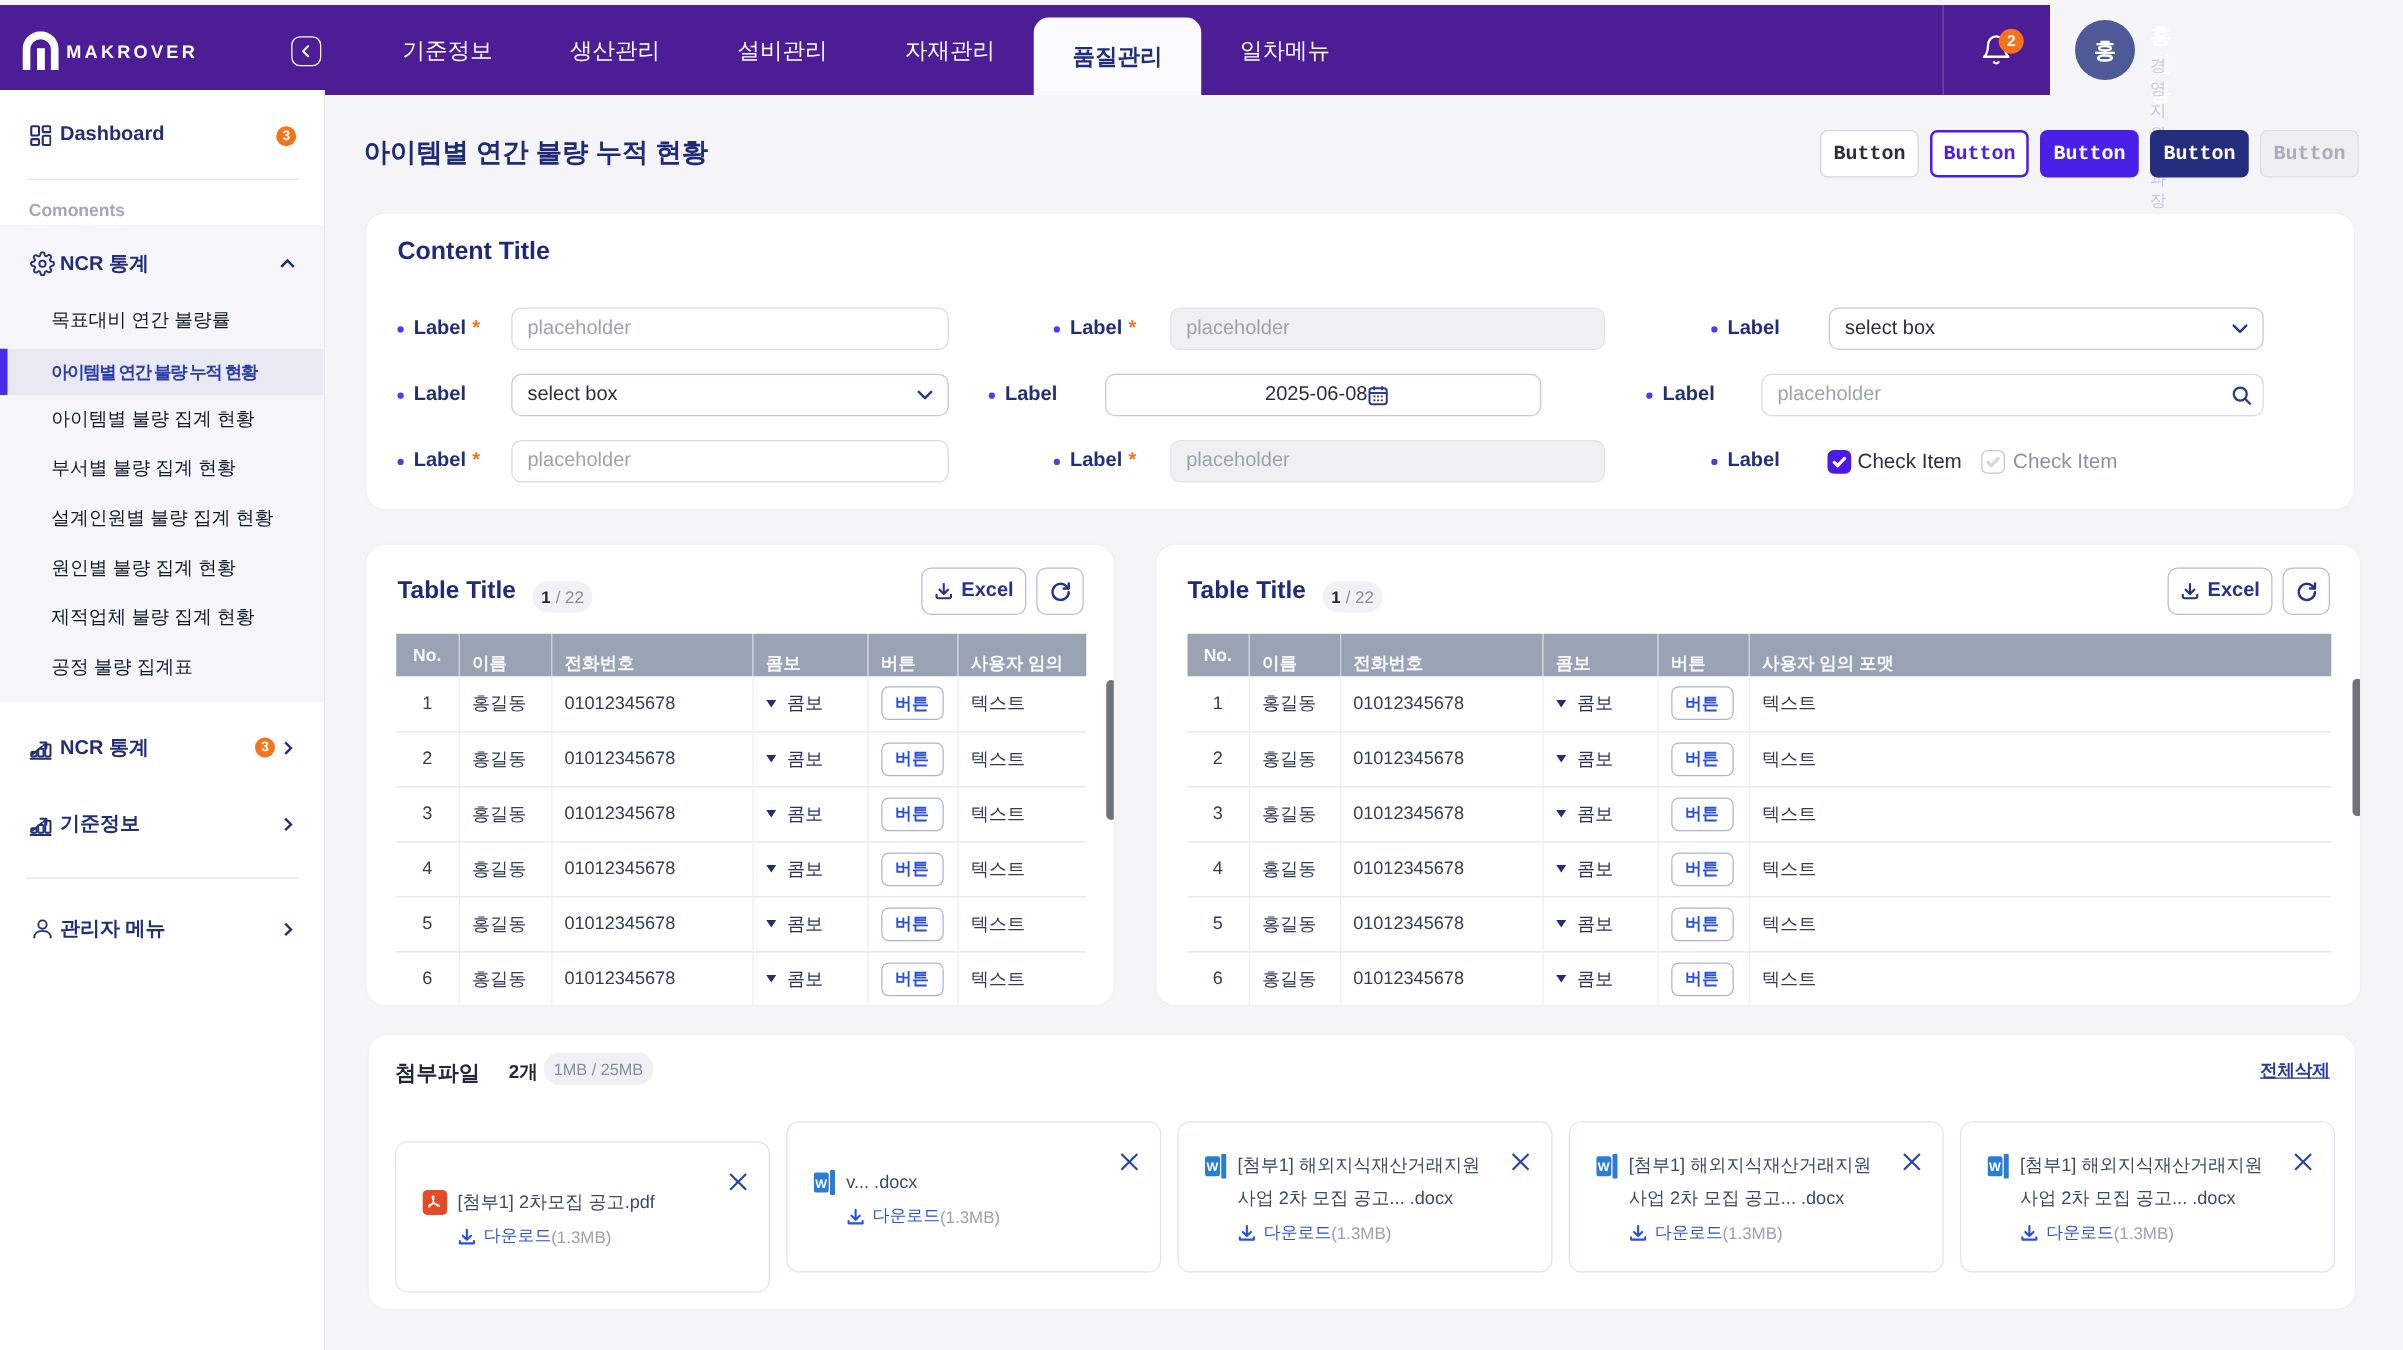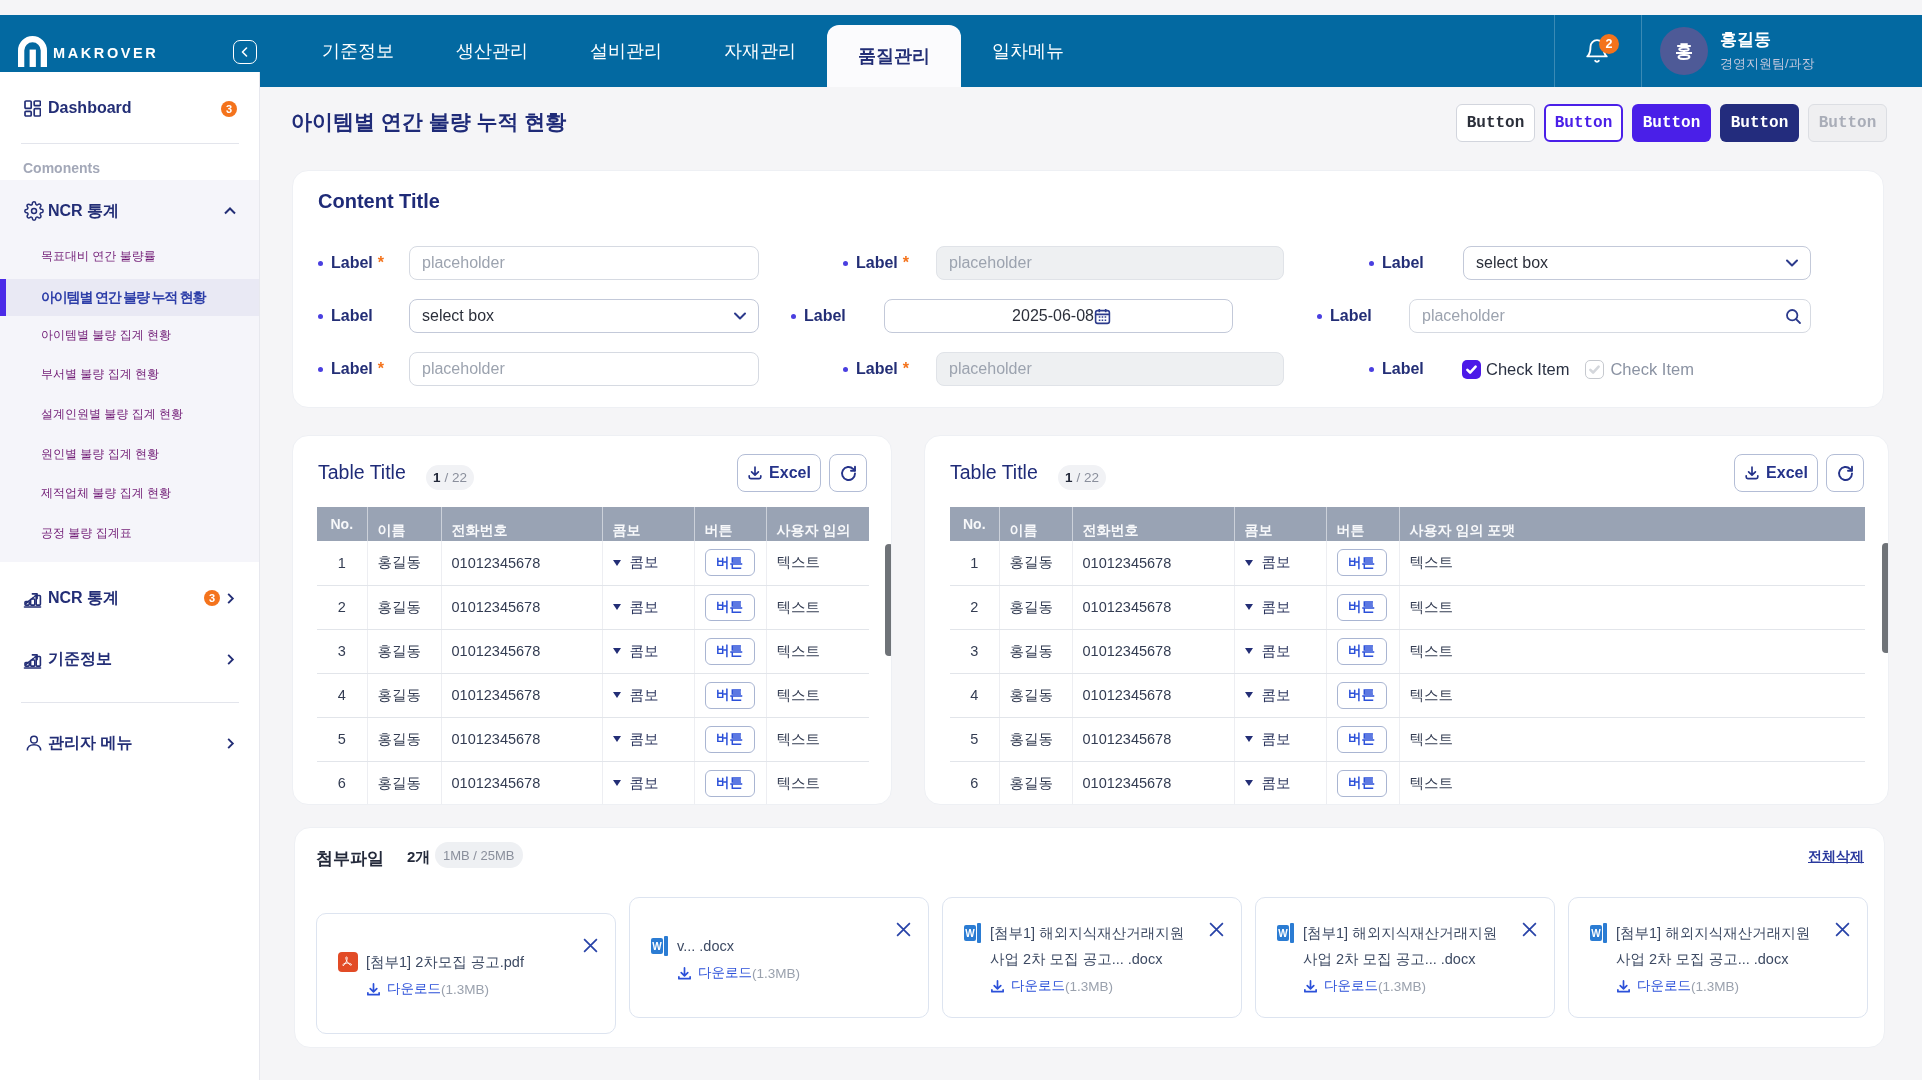--- a/index.html
+++ b/index.html
@@ -1,19 +1,19 @@
 <!DOCTYPE html>
 <html><head>
 <meta charset="utf-8">
 <style>
 * { margin:0; padding:0; box-sizing:border-box; }
 html,body { width:1922px; height:1080px; overflow:hidden; }
 body { font-family:"Liberation Sans",sans-serif; background:#f5f5f7; position:relative; }
 
-.topbar { position:absolute; left:0; top:15px; width:1922px; height:72px; background:#0369a1; }
+.topbar { position:absolute; left:0; top:4px; width:1640px; height:72px; background:#4c1d95; }
 .logo { position:absolute; left:18px; top:21px; display:flex; align-items:center; height:31px; }
 .logo-text { color:#fff; font-weight:bold; font-size:14.5px; letter-spacing:2.6px; margin-left:6px; margin-top:2px; }
 .collapse-btn { position:absolute; left:233px; top:25px; width:24px; height:24px; border:1.5px solid #fff; border-radius:7px; display:flex; align-items:center; justify-content:center; }
 .topnav { position:absolute; left:291px; top:0; height:72px; display:flex; }
 .topnav .item { width:134px; height:72px; display:flex; align-items:center; justify-content:center; color:#fff; font-size:18px; font-weight:500; }
 .topnav .tab { width:134px; height:72px; position:relative; }
 .topnav .tab .tabbg { position:absolute; left:0; top:10px; width:134px; height:62px; background:#fbfbfd; border-radius:12px 12px 0 0; display:flex; align-items:center; justify-content:center; color:#222e76; font-weight:bold; font-size:18px; }
 .topdiv { position:absolute; top:0; width:1px; height:72px; background:rgba(255,255,255,0.22); }
 .bell-wrap { position:absolute; left:1584px; top:23px; width:26px; height:26px; }
 .badge { position:absolute; background:#f4731c; color:#fff; border-radius:50%; font-weight:bold; display:flex; align-items:center; justify-content:center; }
@@ -21,21 +21,21 @@
 .avatar { position:absolute; left:1660px; top:12px; width:48px; height:48px; border-radius:50%; background:#4e5a97; color:#fff; font-size:18px; font-weight:bold; display:flex; align-items:center; justify-content:center; }
 .uname { position:absolute; left:1720px; top:13px; color:#fff; font-size:17px; font-weight:bold; }
 .urole { position:absolute; left:1720px; top:40px; color:#c3c8de; font-size:13px; }
 
 .sidebar { position:absolute; left:0; top:72px; width:260px; height:1008px; background:#fff; border-right:1px solid #e7e8ee; }
 .side-item { position:absolute; left:0; width:259px; height:40px; display:flex; align-items:center; }
 .side-item .txt { color:#232e76; font-size:16px; font-weight:bold; margin-left:48px; }
 .side-divider { position:absolute; left:21px; width:218px; height:1px; background:#e3e5ec; }
 .comp-label { position:absolute; left:23px; color:#a3a8b8; font-size:14px; font-weight:bold; }
 .subsection { position:absolute; left:0; top:108px; width:259px; height:380px; background:#f5f5fa; }
-.submenu-item { position:absolute; left:0; width:259px; height:40px; display:flex; align-items:center; color:#701a75; font-size:12px; }
+.submenu-item { position:absolute; left:0; width:259px; height:40px; display:flex; align-items:center; color:#0f172a; font-size:15px; }
 .submenu-item span { margin-left:41px; }
 .submenu-item.active { background:#e9e9f4; color:#2c3da8; font-weight:bold; font-size:14px; letter-spacing:-1.2px; }
 .submenu-item.active::before { content:""; position:absolute; left:0; top:0; width:5.5px; height:37px; background:#4b2be8; }
 .chev { position:absolute; right:22px; }
 
 .page-title { position:absolute; left:291px; top:108px; color:#1f2b78; font-size:21px; font-weight:bold; }
 .btnrow { position:absolute; left:1456px; top:104px; display:flex; gap:9px; }
 .btn { height:38px; width:79px; border-radius:6px; font-size:16px; font-weight:bold; display:flex; align-items:center; justify-content:center; padding:0 17px;font-family:Liberation Mono, monospace; }
 .btn1 { background:#fff; border:1px solid #d2d5dd; color:#2b2f3a; }
 .btn2 { background:#fff; border:2px solid #4a1fe8; color:#4a1fe8; }
@@ -48,21 +48,21 @@
 .ctitle { position:absolute; left:25px; top:19px; color:#1f2b78; font-size:20px; font-weight:bold; }
 .f-label { position:absolute; height:34px; display:flex; align-items:center; font-size:16px; color:#232e76; font-weight:bold; }
 .f-label .dot { width:5px; height:5px; border-radius:50%; background:#4a3fe0; margin-right:8px; }
 .f-label .star { color:#f4731c; margin-left:5px; }
 .f-input { position:absolute; height:34px; border:1px solid #d6dae2; border-radius:8px; background:#fff; display:flex; align-items:center; padding:0 12px; font-size:16px; color:#9ca3af; }
 .f-input.dis { background:#eef0f2; border-color:#e0e3e8; }
 .f-select { position:absolute; height:34px; border:1px solid #c3c9d9; border-radius:8px; background:#fff; display:flex; align-items:center; justify-content:space-between; padding:0 12px; font-size:16px; color:#2b2f3a; }
 
 .card-t1 { left:292px; top:435px; width:600px; height:370px; overflow:hidden; }
 .card-t2 { left:924px; top:435px; width:965px; height:370px; overflow:hidden; }
-.t-title { position:absolute; left:25px; top:25px; color:#1f2b78; font-size:19.5px; font-weight:normal; }
+.t-title { position:absolute; left:25px; top:25px; color:#1f2b78; font-size:19.5px; font-weight:bold; }
 .t-pill { position:absolute; left:133px; top:29px; height:25px; border-radius:13px; background:#f1f2f5; display:flex; align-items:center; padding:0 7px; font-size:13.5px; color:#8a8f9c; }
 .t-pill b { color:#23293a; margin-right:4px; }
 .t-excel { position:absolute; top:18px; width:84px; height:38px; border:1px solid #b3bdd6; border-radius:8px; display:flex; align-items:center; justify-content:center; color:#25338a; font-weight:bold; font-size:16px; gap:6px; background:#fff; }
 .t-refresh { position:absolute; top:18px; width:38px; height:38px; border:1px solid #b3bdd6; border-radius:8px; display:flex; align-items:center; justify-content:center; background:#fff; }
 table.grid { border-collapse:collapse; position:absolute; top:71px; }
 table.grid th { background:#99a3b4; color:#f7f8fa; font-size:14px; font-weight:bold; height:34px; text-align:left; padding:14px 0 0 10px; border-right:1px solid rgba(255,255,255,0.5); }
 table.grid th.no { text-align:center; padding:0; }
 table.grid td { height:44px; border-bottom:1px solid #e2e5ea; border-right:1px solid #edeef2; font-size:14.5px; color:#333c52; padding:0 0 0 10px; }
 table.grid td.no { text-align:center; padding:0; }
 table.grid th:last-child, table.grid td:last-child { border-right:none; }

